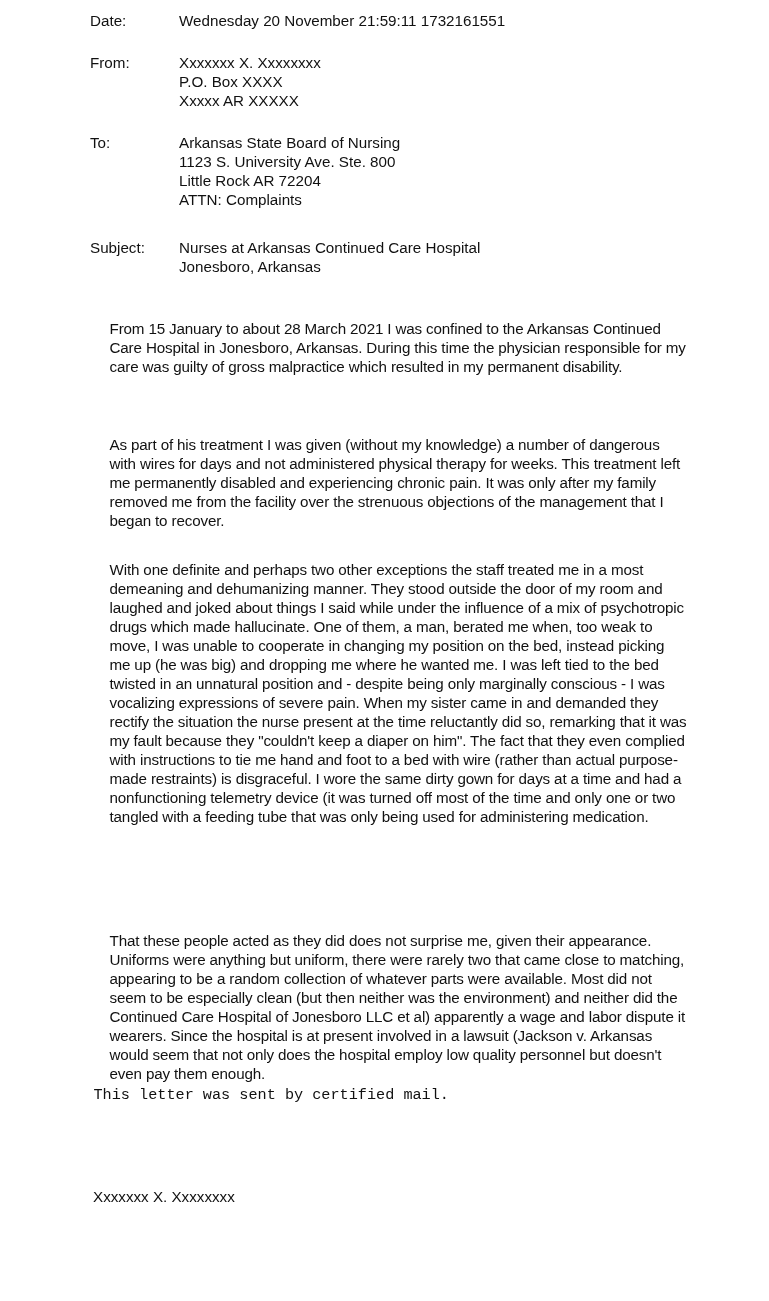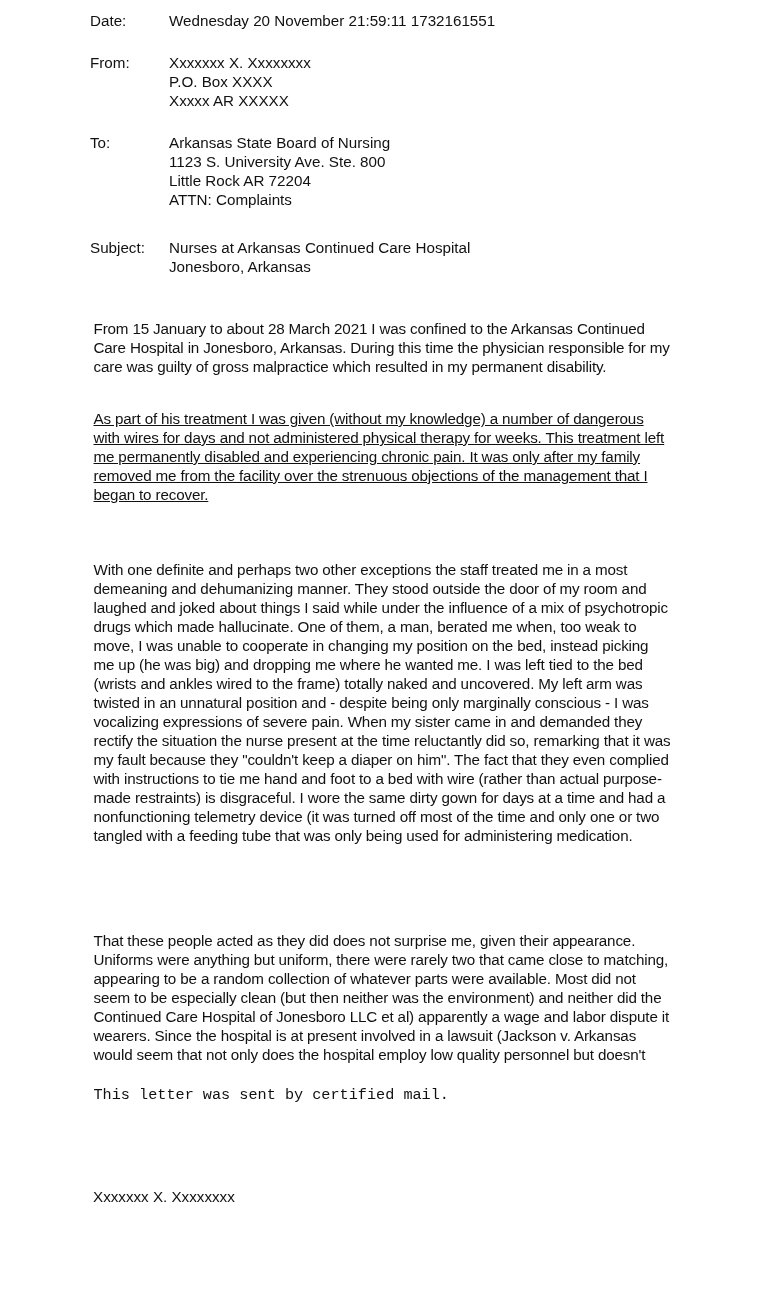--- a/index.html
+++ b/index.html
@@ -23,38 +23,39 @@
       width: 660px;
     }
     .hdr-label {
       position: absolute;
       left: 0;
       top: 0;
       white-space: nowrap;
     }
     .hdr-value {
       position: absolute;
-      left: 79px;
+      left: 89px;
       top: 0;
       white-space: nowrap;
     }
     .hdr-value .line {
       display: block;
     }
     .para {
       position: absolute;
       left: 93.5px;
       width: 628px;
       font-size: 15.2px;
       line-height: 19px;
       letter-spacing: -0.15px;
     }
     .para .line {
       display: block;
       white-space: nowrap;
+      margin-left: 16px;
     }
     .single {
       position: absolute;
       white-space: nowrap;
     }
   </style>
 </head>
 <body>
 
 <div class="hdr-row" style="top:11px;">
@@ -88,51 +89,51 @@
     <span class="line">Jonesboro, Arkansas</span>
   </span>
 </div>
 
 <div class="para" style="top:319px;">
   <span class="line">From 15 January to about 28 March 2021 I was confined to the Arkansas Continued</span>
   <span class="line">Care Hospital in Jonesboro, Arkansas. During this time the physician responsible for my</span>
   <span class="line">care was guilty of gross malpractice which resulted in my permanent disability.</span>
 </div>
 
-<div class="para" style="top:409px;text-decoration:underline;">
+<div class="para" style="top:435px;">
   <span class="line">As part of his treatment I was given (without my knowledge) a number of dangerous</span>
   <span class="line">with wires for days and not administered physical therapy for weeks. This treatment left</span>
   <span class="line">me permanently disabled and experiencing chronic pain. It was only after my family</span>
   <span class="line">removed me from the facility over the strenuous objections of the management that I</span>
   <span class="line">began to recover.</span>
 </div>
 
 <div class="para" style="top:560px;">
   <span class="line">With one definite and perhaps two other exceptions the staff treated me in a most</span>
   <span class="line">demeaning and dehumanizing manner. They stood outside the door of my room and</span>
   <span class="line">laughed and joked about things I said while under the influence of a mix of psychotropic</span>
   <span class="line">drugs which made hallucinate. One of them, a man, berated me when, too weak to</span>
   <span class="line">move, I was unable to cooperate in changing my position on the bed, instead picking</span>
   <span class="line">me up (he was big) and dropping me where he wanted me. I was left tied to the bed</span>
-  <span class="line">(wrists and ankles wired to the frame) totally naked and uncovered. My left arm was</span>
   <span class="line">twisted in an unnatural position and - despite being only marginally conscious - I was</span>
   <span class="line">vocalizing expressions of severe pain. When my sister came in and demanded they</span>
   <span class="line">rectify the situation the nurse present at the time reluctantly did so, remarking that it was</span>
   <span class="line">my fault because they "couldn't keep a diaper on him". The fact that they even complied</span>
   <span class="line">with instructions to tie me hand and foot to a bed with wire (rather than actual purpose-</span>
   <span class="line">made restraints) is disgraceful. I wore the same dirty gown for days at a time and had a</span>
   <span class="line">nonfunctioning telemetry device (it was turned off most of the time and only one or two</span>
   <span class="line">tangled with a feeding tube that was only being used for administering medication.</span>
 </div>
 
 <div class="para" style="top:931px;">
   <span class="line">That these people acted as they did does not surprise me, given their appearance.</span>
   <span class="line">Uniforms were anything but uniform, there were rarely two that came close to matching,</span>
   <span class="line">appearing to be a random collection of whatever parts were available. Most did not</span>
   <span class="line">seem to be especially clean (but then neither was the environment) and neither did the</span>
   <span class="line">Continued Care Hospital of Jonesboro LLC et al) apparently a wage and labor dispute it</span>
   <span class="line">wearers. Since the hospital is at present involved in a lawsuit (Jackson v. Arkansas</span>
   <span class="line">would seem that not only does the hospital employ low quality personnel but doesn't</span>
+  <span class="line">even pay them enough.</span>
 </div>
 
 <div class="single" style="left:93.5px; top:1086px;font-family:Liberation Mono, monospace;">This letter was sent by certified mail.</div>
 
 <div class="single" style="left:93px; top:1187px;">Xxxxxxx X. Xxxxxxxx</div>
 
 </body></html>

